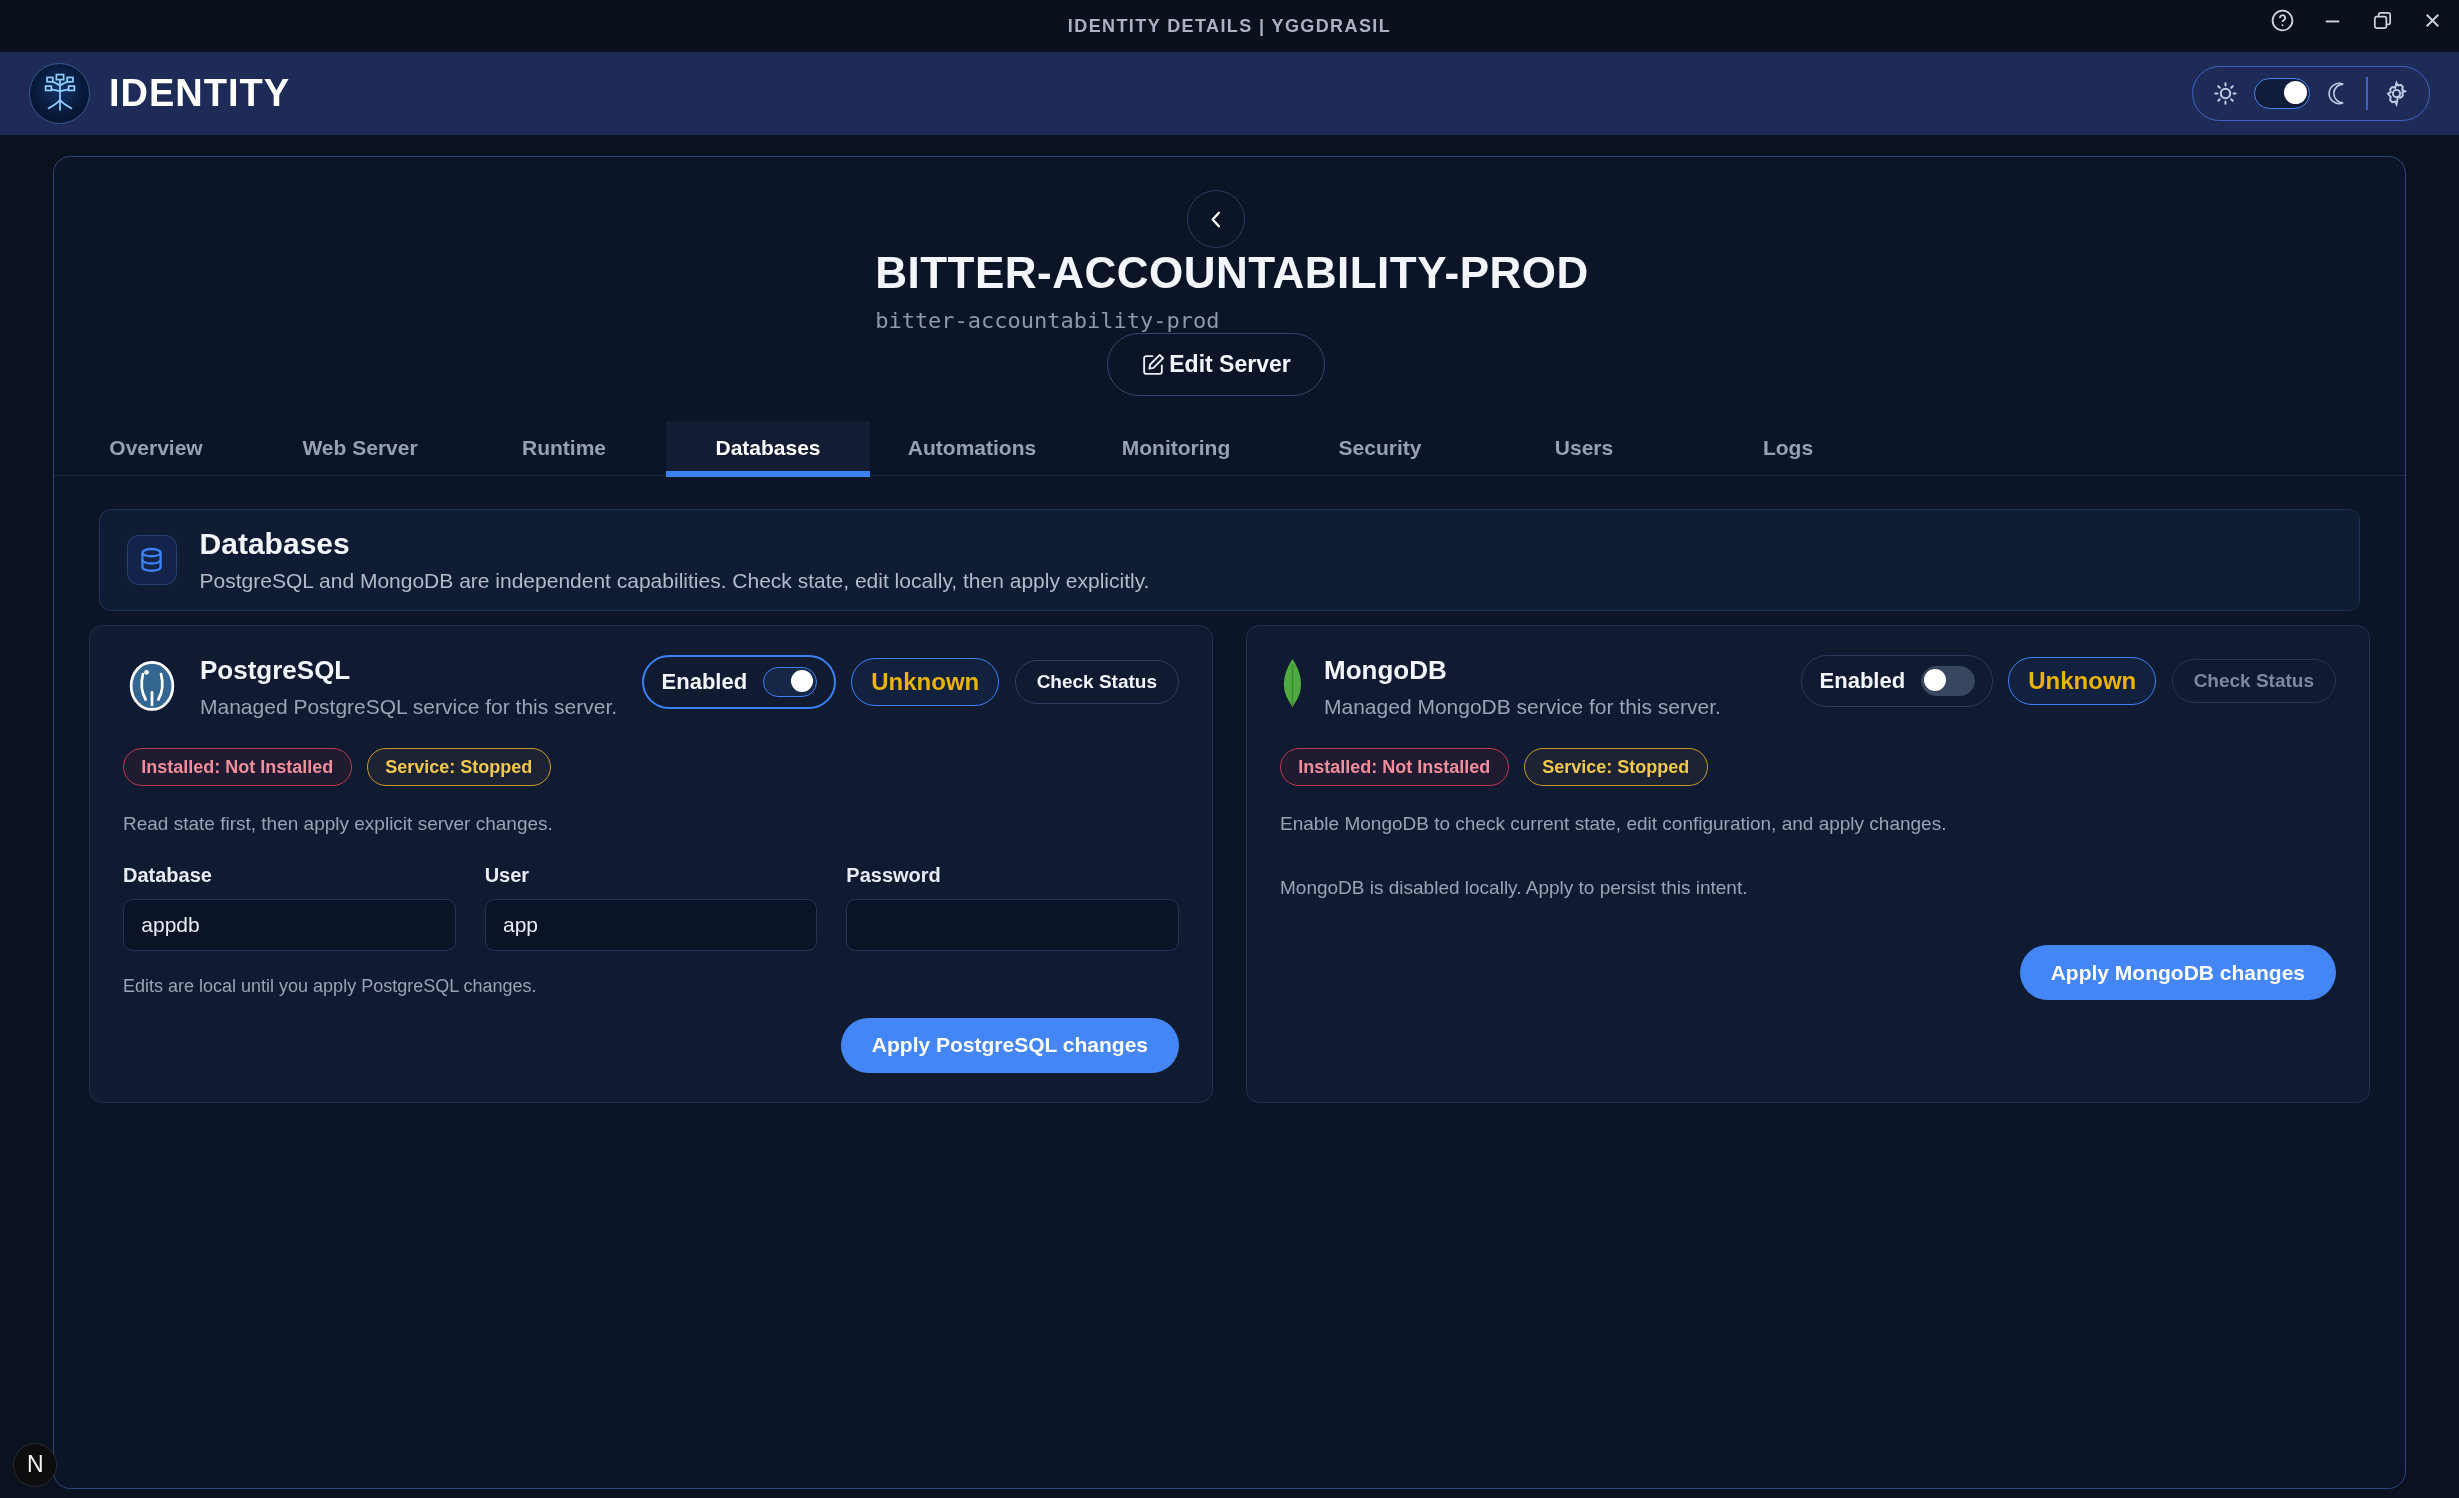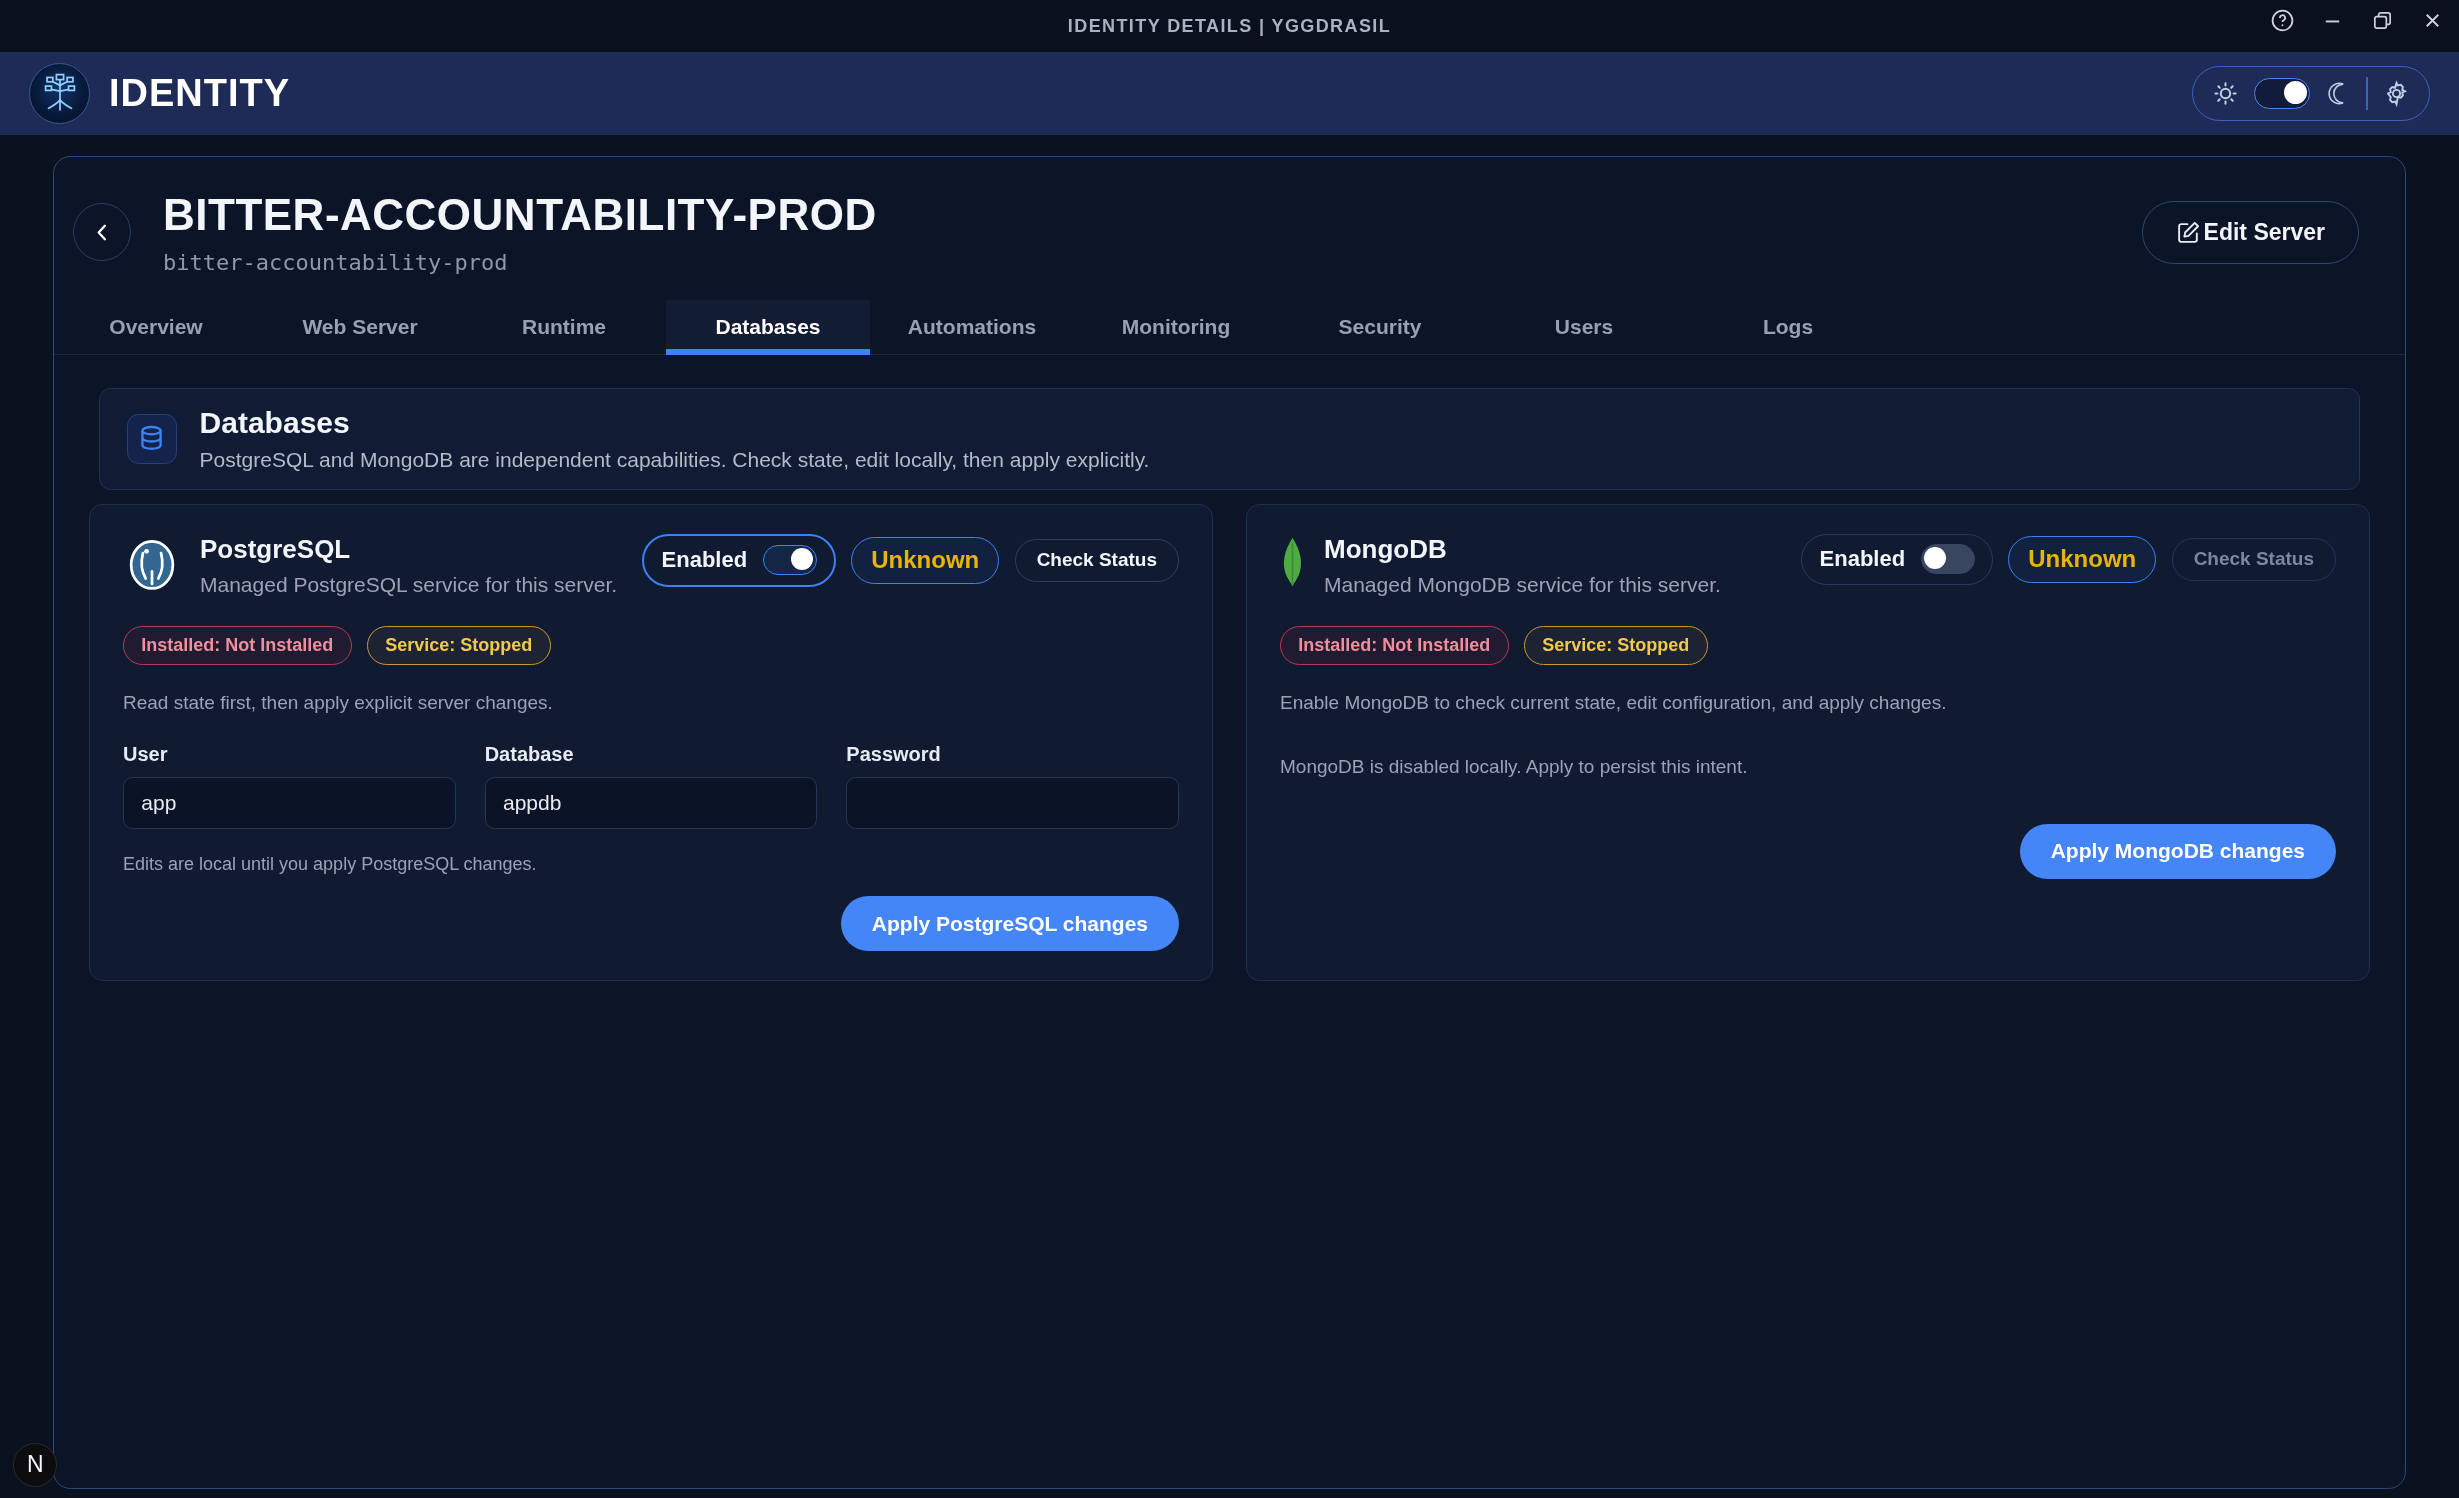--- a/index.html
+++ b/index.html
@@ -27,21 +27,21 @@
   .icon-btn { background:none; border:none; cursor:pointer; color:#c3cde6; display:flex; align-items:center; }
   .theme-toggle { width:56px; height:31px; border-radius:960px; background:#101c3a;
     border:1.9px solid #4b84f0; position:relative; cursor:pointer; }
   .theme-toggle .knob { position:absolute; top:1.9px; right:2.9px; width:23px; height:23px;
     border-radius:50%; background:#ffffff; }
   .v-div { width:1.4px; height:33px; background:#3c63c4; }
 
   
   .panel { margin:21px 53px 35px; min-height:1333px; background:#0c1528;
     border:1.4px solid #2b4678; border-radius:17.3px; overflow:hidden; }
-  .panel-head { display:flex; align-items:center; padding:33px 46px 25px 19px; }
+  .panel-head { display:flex; align-items:center; padding:33px 46px 25px 19px;flex-direction:column; }
   .back-btn { width:58px; height:58px; border-radius:50%; background:transparent;
     border:1.4px solid #2c3d60; color:#ffffff; cursor:pointer; flex:none;
     display:flex; align-items:center; justify-content:center; }
   .head-titles { margin-left:32px; flex:1; }
   .page-title { font-size:44px; font-weight:800; letter-spacing:0.5px; color:#f2f5fa; }
   .page-subtitle { margin-top:9.6px; font-family:"DejaVu Sans Mono", monospace;
     font-size:22px; color:#8e98ab; }
   .edit-btn { display:flex; align-items:center; gap:3px; border:1.4px solid #31476e;
     background:transparent; border-radius:960px; padding:17.3px 33px; cursor:pointer; }
   .edit-btn span { font-size:23px; font-weight:700; color:#f2f5fa; }
@@ -271,26 +271,26 @@
 
         <div class="badges">
           <span class="status-badge badge-red">Installed: Not Installed</span>
           <span class="status-badge badge-yellow">Service: Stopped</span>
         </div>
 
         <p class="hint">Read state first, then apply explicit server changes.</p>
 
         <div class="fields">
           <div>
+            <label class="field-label">Database</label>
+            <input class="field-input" type="text" value="appdb" style="">
+          </div>
+          <div>
             <label class="field-label">User</label>
             <input class="field-input" type="text" value="app" style="">
-          </div>
-          <div>
-            <label class="field-label">Database</label>
-            <input class="field-input" type="text" value="appdb" style="">
           </div>
           <div>
             <label class="field-label">Password</label>
             <input class="field-input" type="password" value="" style="">
           </div>
         </div>
 
         <p class="note">Edits are local until you apply PostgreSQL changes.</p>
 
         <div class="actions">

